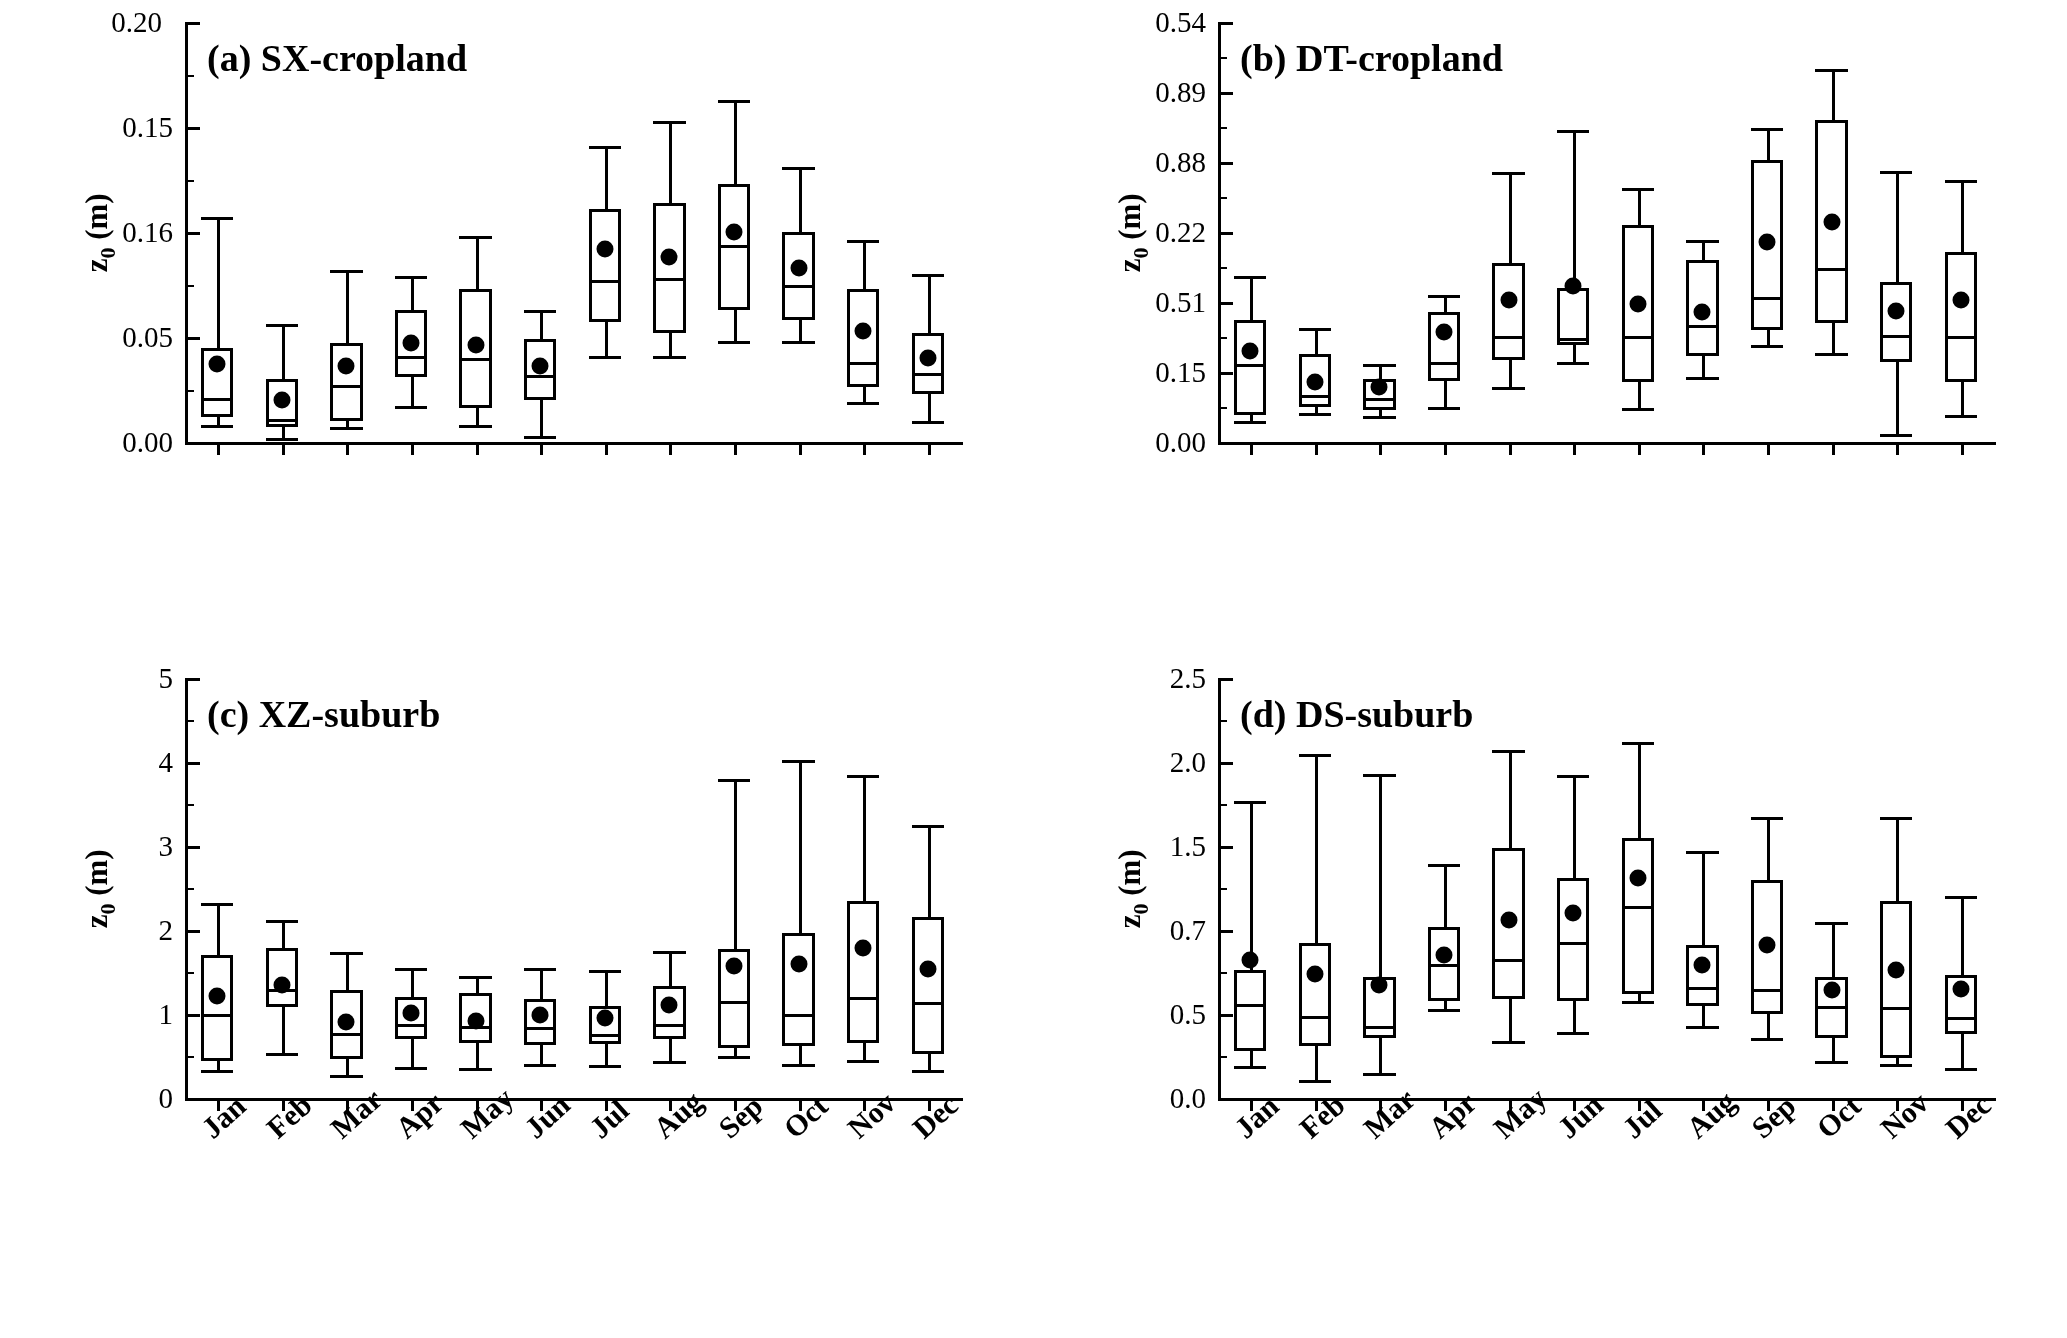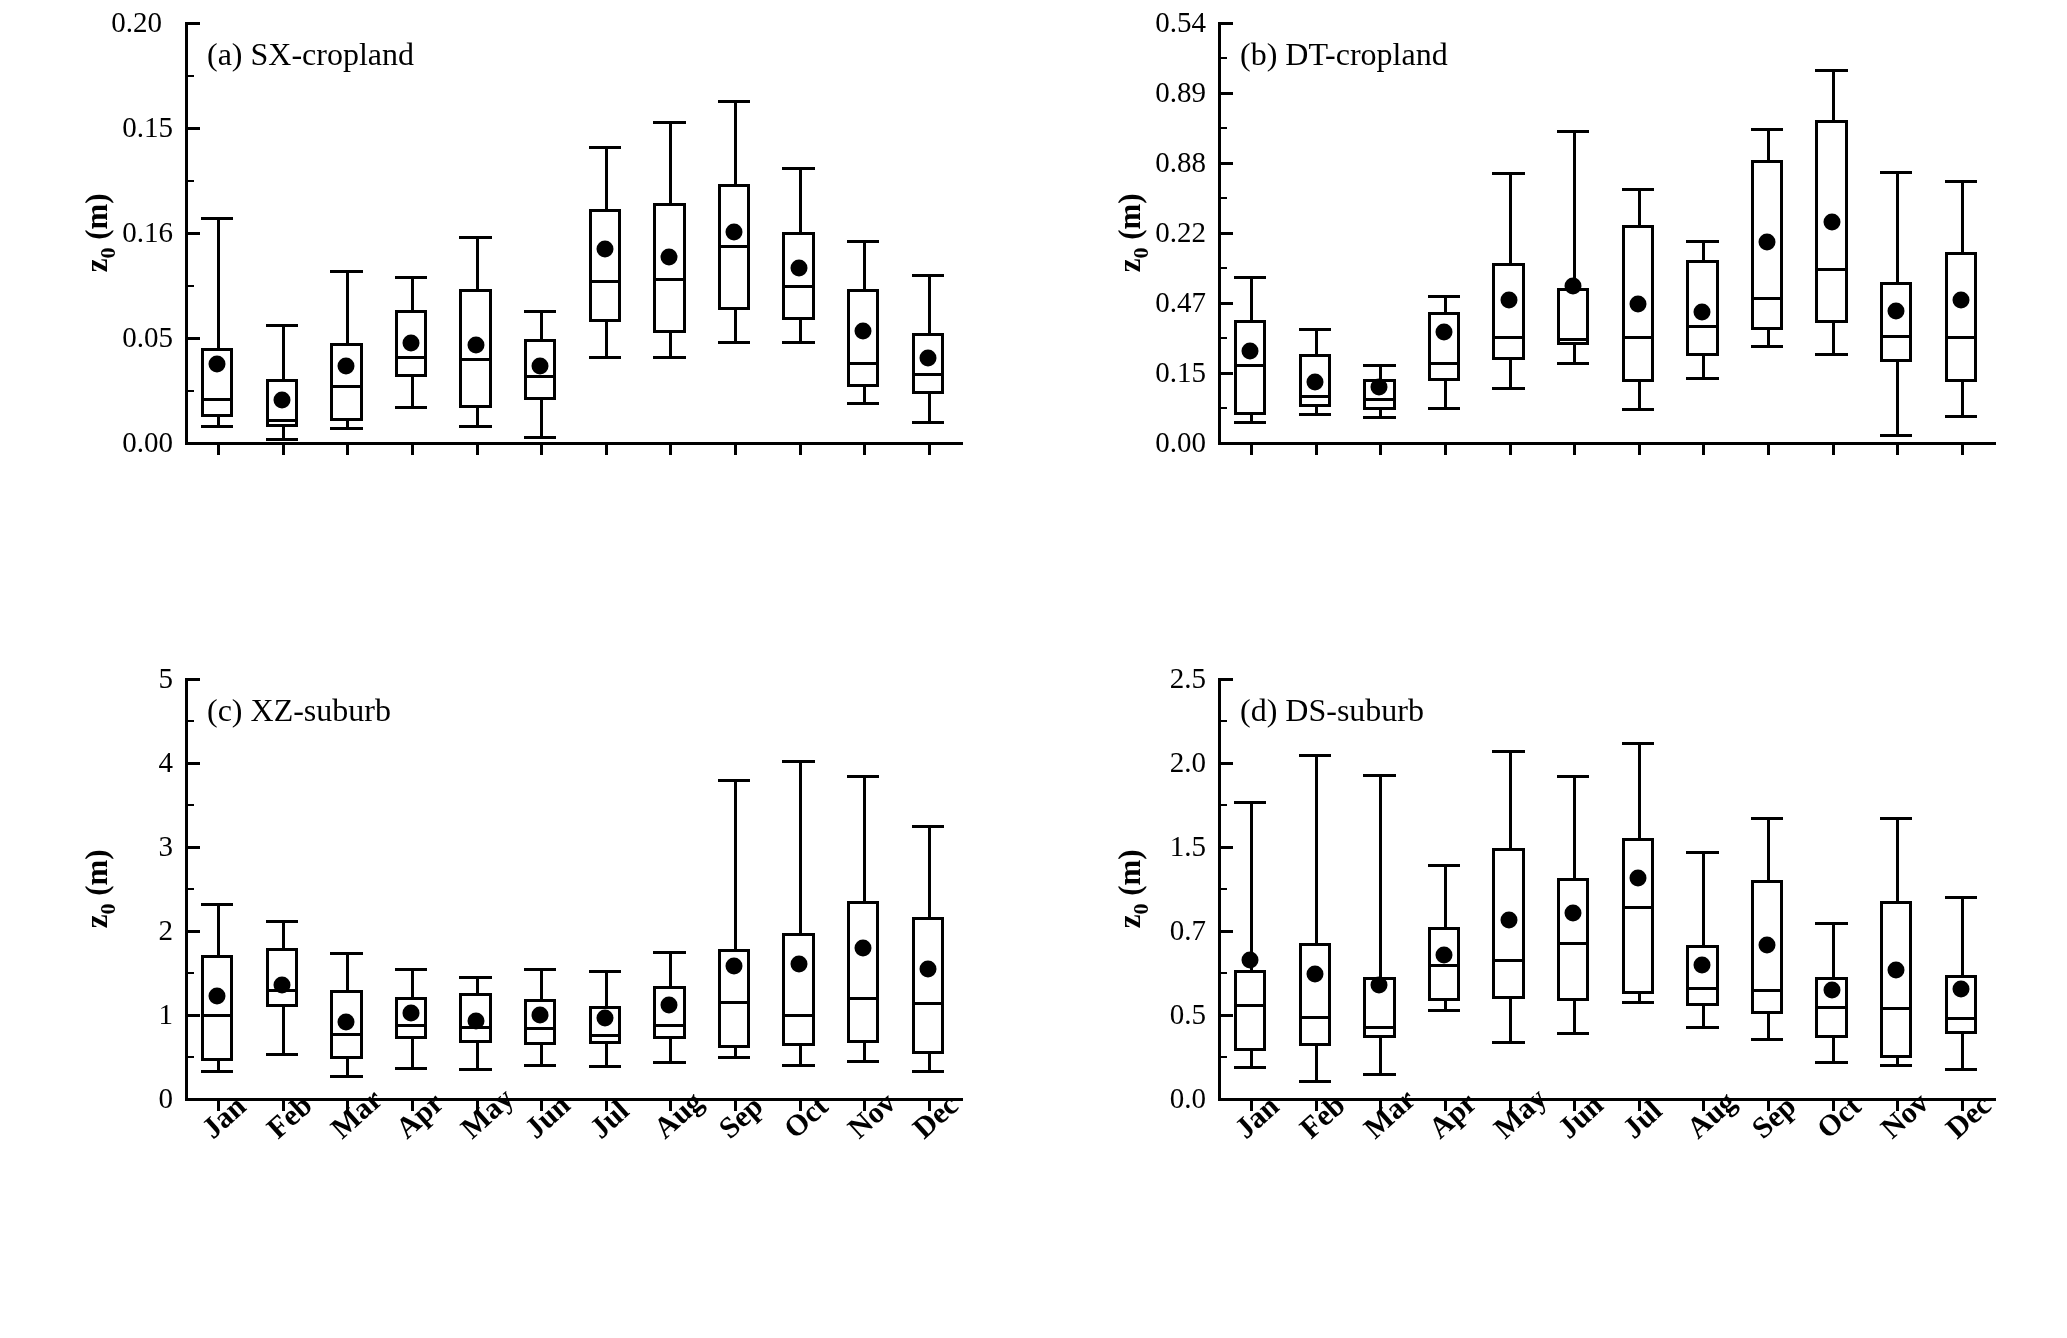--- a/index.html
+++ b/index.html
@@ -15,22 +15,22 @@
     position:absolute;
     font-weight:bold;
     font-size:31px;
     transform-origin:center center;
     white-space:nowrap;
   }
   .ylabel .sub{font-size:22px;vertical-align:-0.35em;}
   .axes{position:absolute;border-left:3px solid #000;border-bottom:3px solid #000;box-sizing:content-box;}
   .panel-title{
     position:absolute;
-    font-weight:normal;
-    font-size:32px;
+    font-weight:bold;
+    font-size:38px;
     white-space:nowrap;
   }
   .ytick{
     position:absolute;
     right:0;
     width:14px;
     height:0;
     border-top:3px solid #000;
   }
   .ytick.minor{width:9px;border-top:2px solid #000;}
@@ -173,21 +173,21 @@
       <div class="ylabel" style="left: 25px; top: 212px; width: 150px; text-align: center; transform: rotate(-90deg);">z<span class="sub">0</span> (m)</div>
       <div class="axes" style="left: 185px; top: 22px; width: 775px; height: 420px;"></div>
       <div class="panel-title" style="left: 207px; top: 36px;">(b) DT-cropland</div>
       <div class="ytick" style="left: 185px; top: 442px; width: 15px;"></div>
       <div class="ytlabel" style="left: 53px; width: 120px; top: 442px;">0.00</div>
       <div class="ytick minor" style="left: 185px; top: 407px;"></div>
       <div class="ytick" style="left: 185px; top: 372px; width: 15px;"></div>
       <div class="ytlabel" style="left: 53px; width: 120px; top: 372px;">0.15</div>
       <div class="ytick minor" style="left: 185px; top: 337px;"></div>
       <div class="ytick" style="left: 185px; top: 302px; width: 15px;"></div>
-      <div class="ytlabel" style="left: 53px; width: 120px; top: 302px;">0.47</div>
+      <div class="ytlabel" style="left: 53px; width: 120px; top: 302px;">0.51</div>
       <div class="ytick minor" style="left: 185px; top: 267px;"></div>
       <div class="ytick" style="left: 185px; top: 232px; width: 15px;"></div>
       <div class="ytlabel" style="left: 53px; width: 120px; top: 232px;">0.22</div>
       <div class="ytick minor" style="left: 185px; top: 197px;"></div>
       <div class="ytick" style="left: 185px; top: 162px; width: 15px;"></div>
       <div class="ytlabel" style="left: 53px; width: 120px; top: 162px;">0.88</div>
       <div class="ytick minor" style="left: 185px; top: 127px;"></div>
       <div class="ytick" style="left: 185px; top: 92px; width: 15px;"></div>
       <div class="ytlabel" style="left: 53px; width: 120px; top: 92px;">0.89</div>
       <div class="ytick minor" style="left: 185px; top: 57px;"></div>

